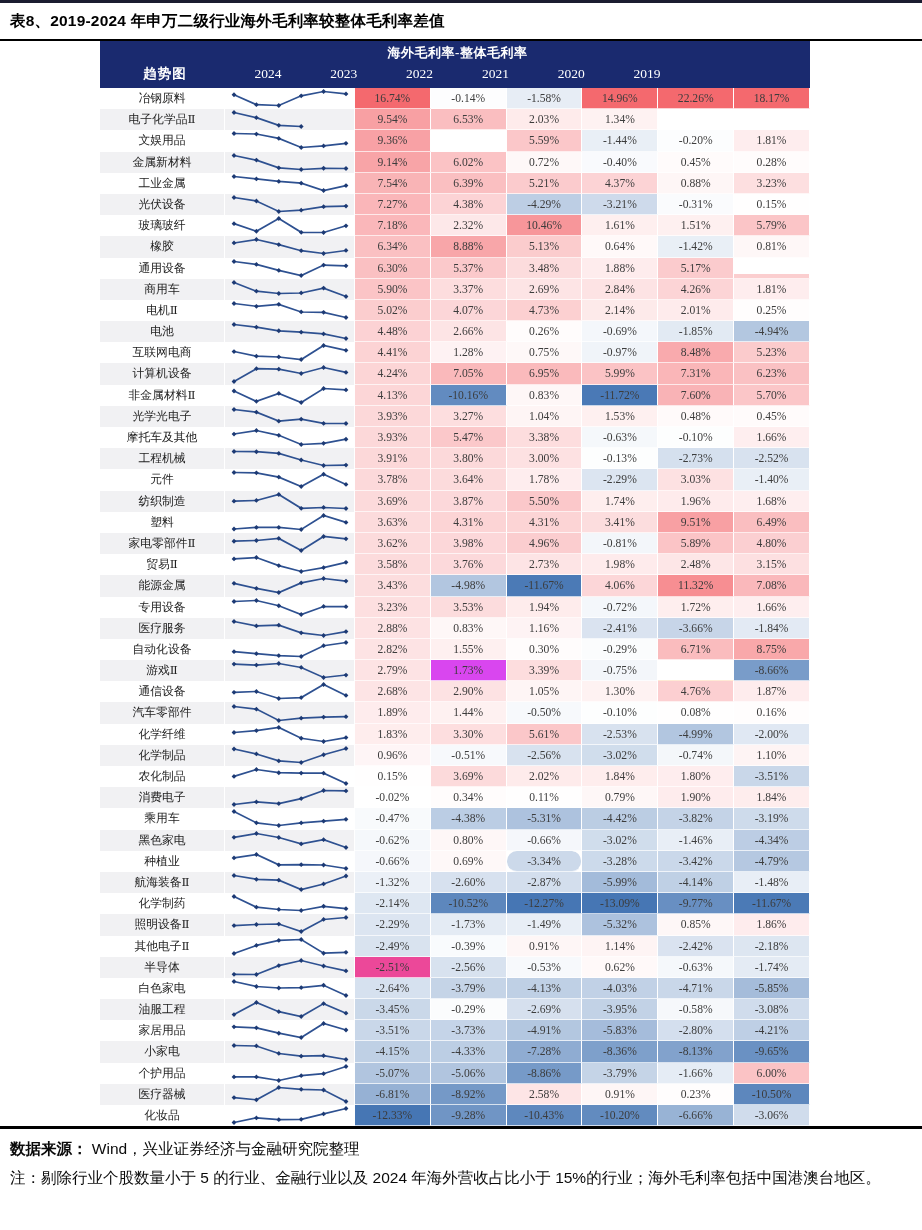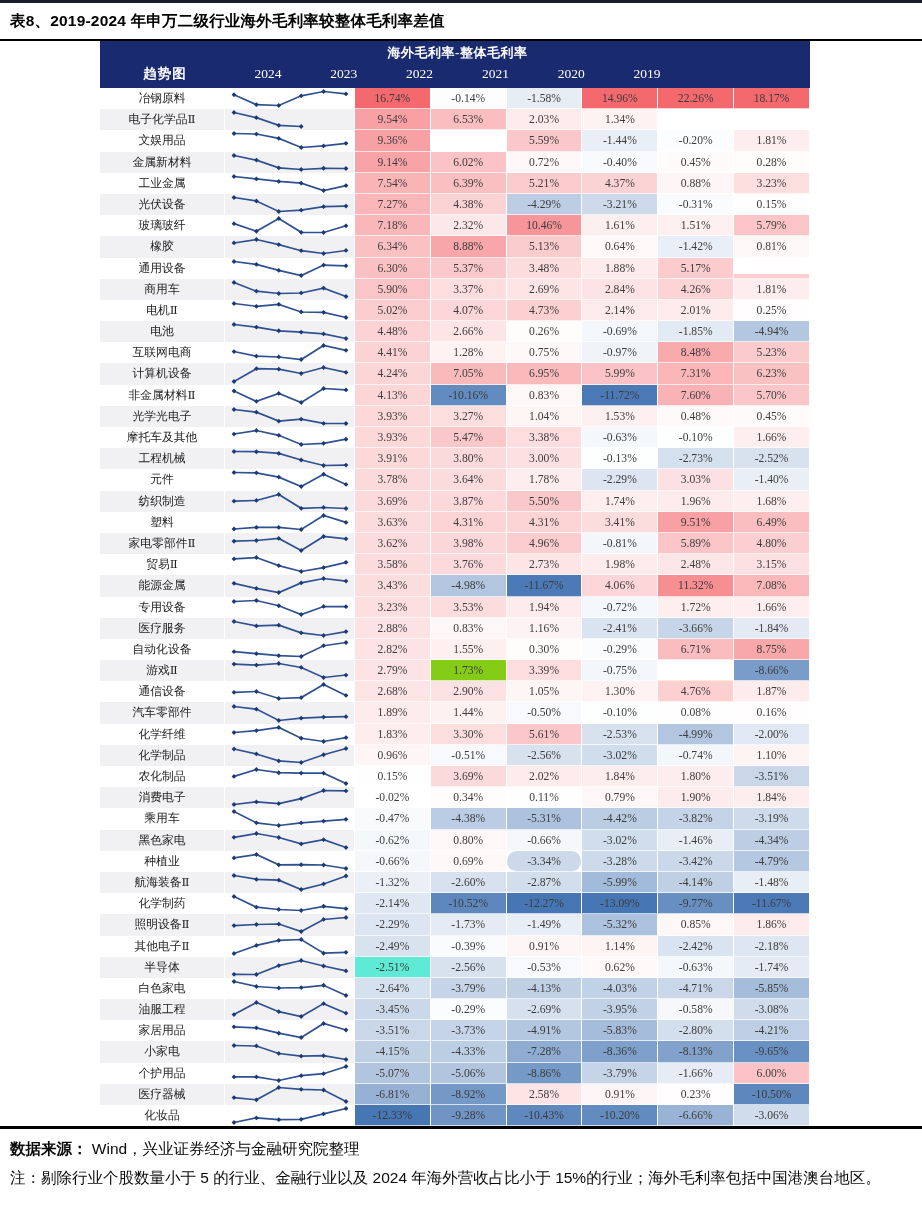--- a/index.html
+++ b/index.html
@@ -617,21 +617,21 @@
               <polyline points="8.0,4.1 30.4,5.1 52.8,3.5 75.2,7.5 97.6,17.5 120.0,15.0" fill="none" stroke="#2e5191" stroke-width="1.7"></polyline>
               <path d="M 5.6 4.074162679425838 L 8 1.6741626794258377 L 10.4 4.074162679425838 L 8 6.474162679425838 Z" fill="#1d3a74"></path>
               <path d="M 28 5.088516746411482 L 30.4 2.6885167464114823 L 32.8 5.088516746411482 L 30.4 7.488516746411483 Z" fill="#1d3a74"></path>
               <path d="M 50.4 3.5 L 52.8 1.1 L 55.199999999999996 3.5 L 52.8 5.9 Z" fill="#1d3a74"></path>
               <path d="M 72.79999999999998 7.461722488038278 L 75.19999999999999 5.061722488038278 L 77.6 7.461722488038278 L 75.19999999999999 9.861722488038279 Z" fill="#1d3a74"></path>
               <path d="M 95.19999999999999 17.5 L 97.6 15.1 L 100 17.5 L 97.6 19.9 Z" fill="#1d3a74"></path>
               <path d="M 117.6 15.0311004784689 L 120 12.6311004784689 L 122.4 15.0311004784689 L 120 17.4311004784689 Z" fill="#1d3a74"></path>
             </svg>
           </div>
           <div class="c-val" style="background: rgb(253, 227, 228);">2.79%</div>
-          <div class="c-val" style="background: #84cc16;">1.73%</div>
+          <div class="c-val" style="background: #d946ef;">1.73%</div>
           <div class="c-val" style="background: rgb(253, 221, 222);">3.39%</div>
           <div class="c-val" style="background: rgb(243, 246, 250);">-0.75%</div>
           <div class="c-val" style="background: #fdba74; margin-top: 20px;">-11.24%</div>
           <div class="c-val" style="background: rgb(121, 156, 201);">-8.66%</div>
         </div>
         <div class="trow">
           <div class="c-name">通信设备</div>
           <div class="c-trend">
             <svg width="128" height="21" viewBox="0 0 128 21">
               <polyline points="8.0,11.3 30.4,10.5 52.8,17.5 75.2,16.6 97.6,3.5 120.0,14.4" fill="none" stroke="#2e5191" stroke-width="1.7"></polyline>
@@ -896,21 +896,21 @@
             <svg width="128" height="21" viewBox="0 0 128 21">
               <polyline points="8.0,17.3 30.4,17.5 52.8,8.6 75.2,3.5 97.6,9.0 120.0,13.9" fill="none" stroke="#2e5191" stroke-width="1.7"></polyline>
               <path d="M 5.6 17.279874213836475 L 8 14.879874213836475 L 10.4 17.279874213836475 L 8 19.679874213836474 Z" fill="#1d3a74"></path>
               <path d="M 28 17.5 L 30.4 15.1 L 32.8 17.5 L 30.4 19.9 Z" fill="#1d3a74"></path>
               <path d="M 50.4 8.562893081761006 L 52.8 6.1628930817610055 L 55.199999999999996 8.562893081761006 L 52.8 10.962893081761006 Z" fill="#1d3a74"></path>
               <path d="M 72.79999999999998 3.5 L 75.19999999999999 1.1 L 77.6 3.5 L 75.19999999999999 5.9 Z" fill="#1d3a74"></path>
               <path d="M 95.19999999999999 9.00314465408805 L 97.6 6.60314465408805 L 100 9.00314465408805 L 97.6 11.40314465408805 Z" fill="#1d3a74"></path>
               <path d="M 117.6 13.88993710691824 L 120 11.489937106918239 L 122.4 13.88993710691824 L 120 16.289937106918238 Z" fill="#1d3a74"></path>
             </svg>
           </div>
-          <div class="c-val" style="background: #5eead4;">-2.51%</div>
+          <div class="c-val" style="background: #ec4899;">-2.51%</div>
           <div class="c-val" style="background: rgb(216, 226, 239);">-2.56%</div>
           <div class="c-val" style="background: rgb(247, 249, 252);">-0.53%</div>
           <div class="c-val" style="background: rgb(255, 249, 249);">0.62%</div>
           <div class="c-val" style="background: rgb(245, 248, 251);">-0.63%</div>
           <div class="c-val" style="background: rgb(228, 235, 244);">-1.74%</div>
         </div>
         <div class="trow">
           <div class="c-name">白色家电</div>
           <div class="c-trend">
             <svg width="128" height="21" viewBox="0 0 128 21">

